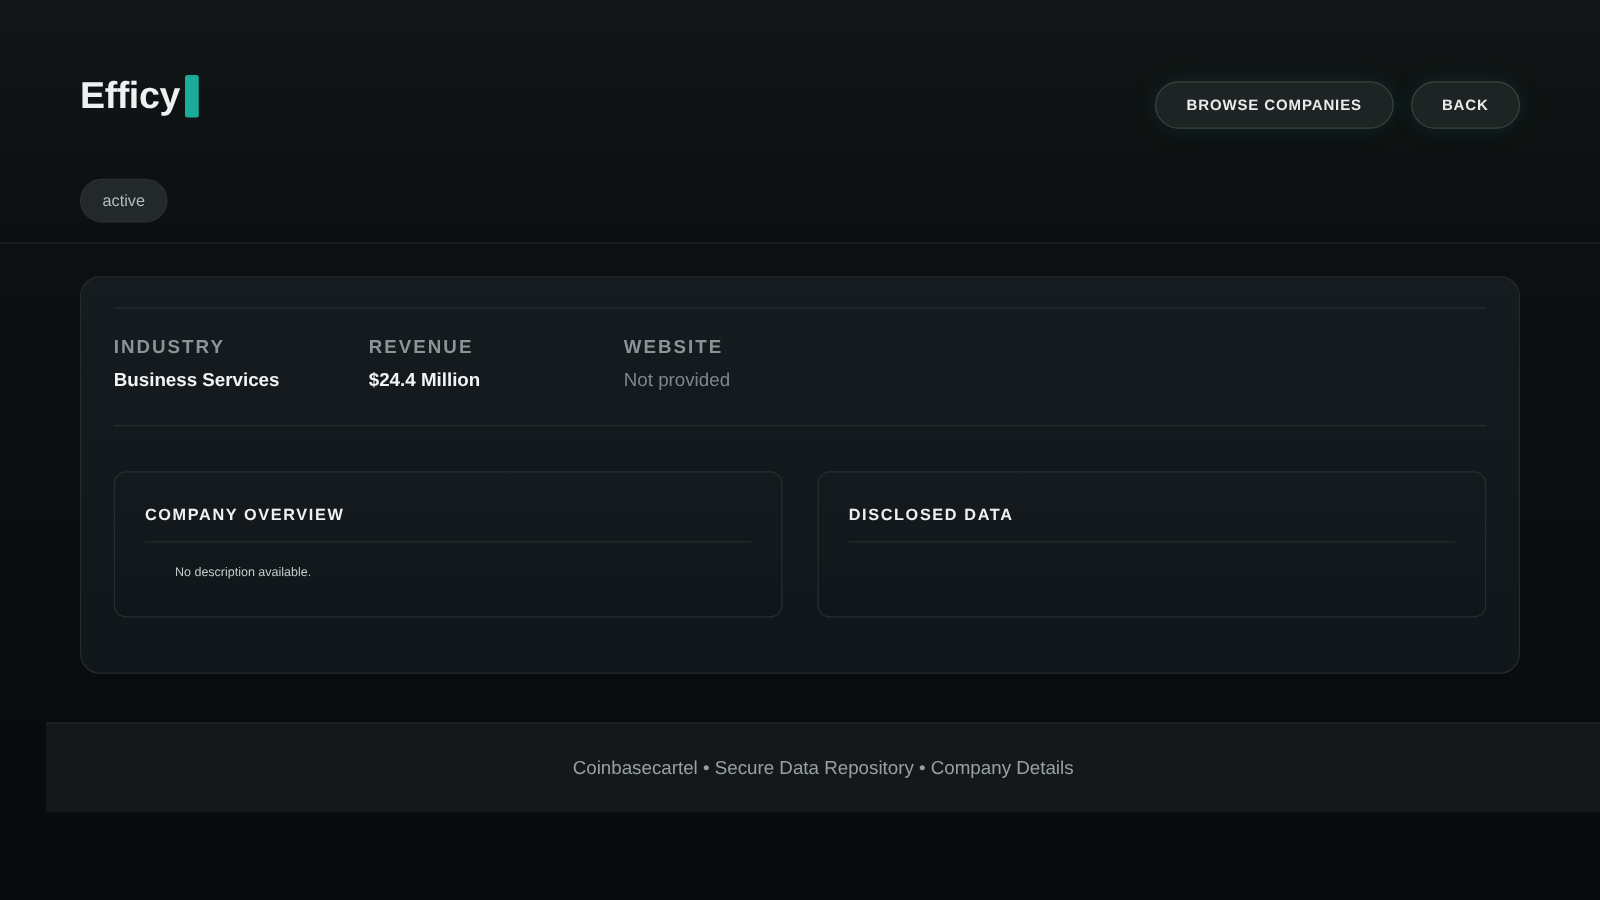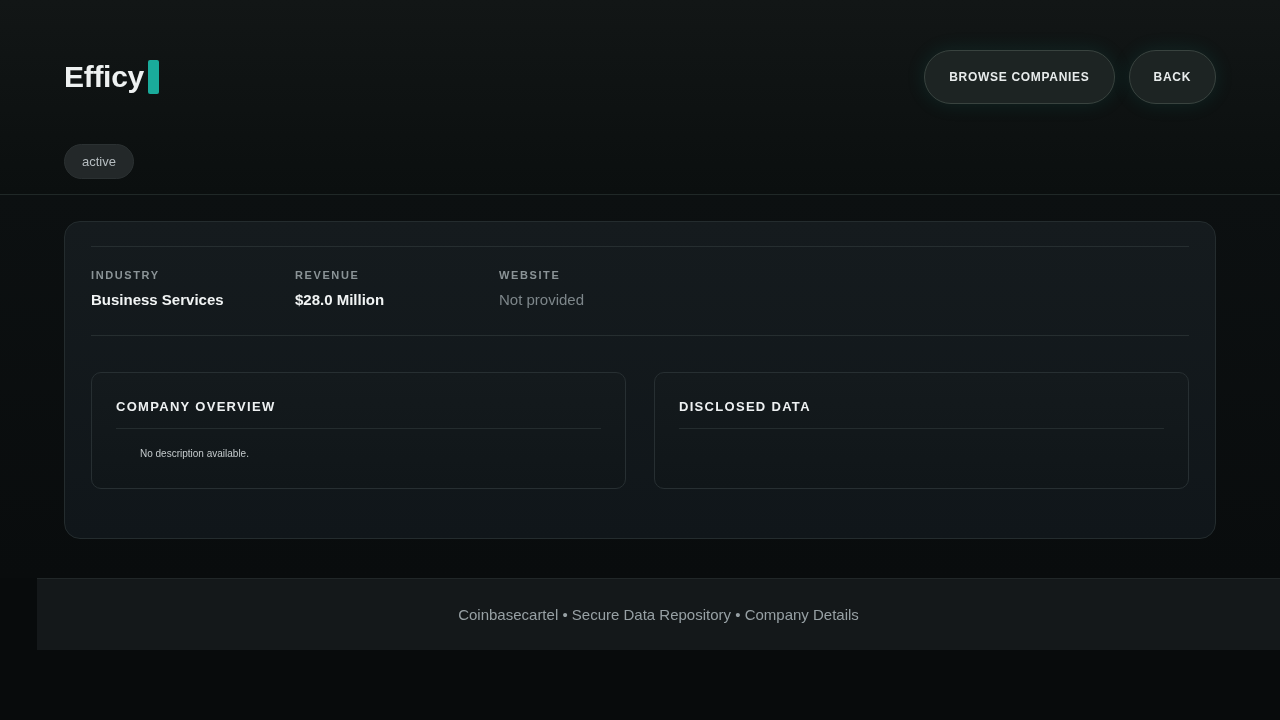--- a/index.html
+++ b/index.html
@@ -36,33 +36,34 @@
   .logo-cursor {
     display: inline-block;
     width: 11px;
     height: 34px;
     border-radius: 2px;
     margin-left: 4px;
     background: #1aab9b;
   }
   .header-actions { display: flex; gap: 14px; }
   .pill-btn {
-    height: 54px;
+    height: 38px;
     padding: 0 24px;
     border-radius: 999px;
     background: #1d2423;
     border: 1px solid #39433f;
     color: #e8ecec;
     font-family: "Liberation Sans", sans-serif;
     font-size: 12px;
     font-weight: 700;
     letter-spacing: 0.7px;
     box-shadow: 0 0 20px rgba(26,171,155,0.12);
     cursor: pointer;
     white-space: nowrap;
+    margin-top: 15px;
   }
   .badge-row { margin-top: 40px; }
   .status-badge {
     display: inline-block;
     padding: 9px 17px;
     border-radius: 999px;
     background: #232829;
     border: 1px solid #2b3132;
     color: #b6bdc0;
     font-size: 13px;
@@ -83,21 +84,21 @@
     padding: 0 26px;
   }
   .divider { height: 1px; background: #262e30; }
   .card-top-divider { margin-top: 24px; }
   .info-row {
     display: grid;
     grid-template-columns: 204px 204px 1fr;
     padding-top: 22px;
   }
   .info-label {
-    font-size: 11px;
+    font-size: 15px;
     font-weight: 700;
     letter-spacing: 1.6px;
     text-transform: uppercase;
     color: #8b9497;
   }
   .info-value {
     margin-top: 10px;
     font-size: 15px;
     font-weight: 700;
     color: #f1f4f4;
@@ -161,21 +162,21 @@
     <div class="card">
       <div class="divider card-top-divider"></div>
 
       <div class="info-row">
         <div class="info-field">
           <div class="info-label">INDUSTRY</div>
           <div class="info-value">Business Services</div>
         </div>
         <div class="info-field">
           <div class="info-label">REVENUE</div>
-          <div class="info-value">$28.0 Million</div>
+          <div class="info-value">$24.4 Million</div>
         </div>
         <div class="info-field">
           <div class="info-label">WEBSITE</div>
           <div class="info-value muted">Not provided</div>
         </div>
       </div>
 
       <div class="divider mid-divider"></div>
 
       <div class="sections-row">

